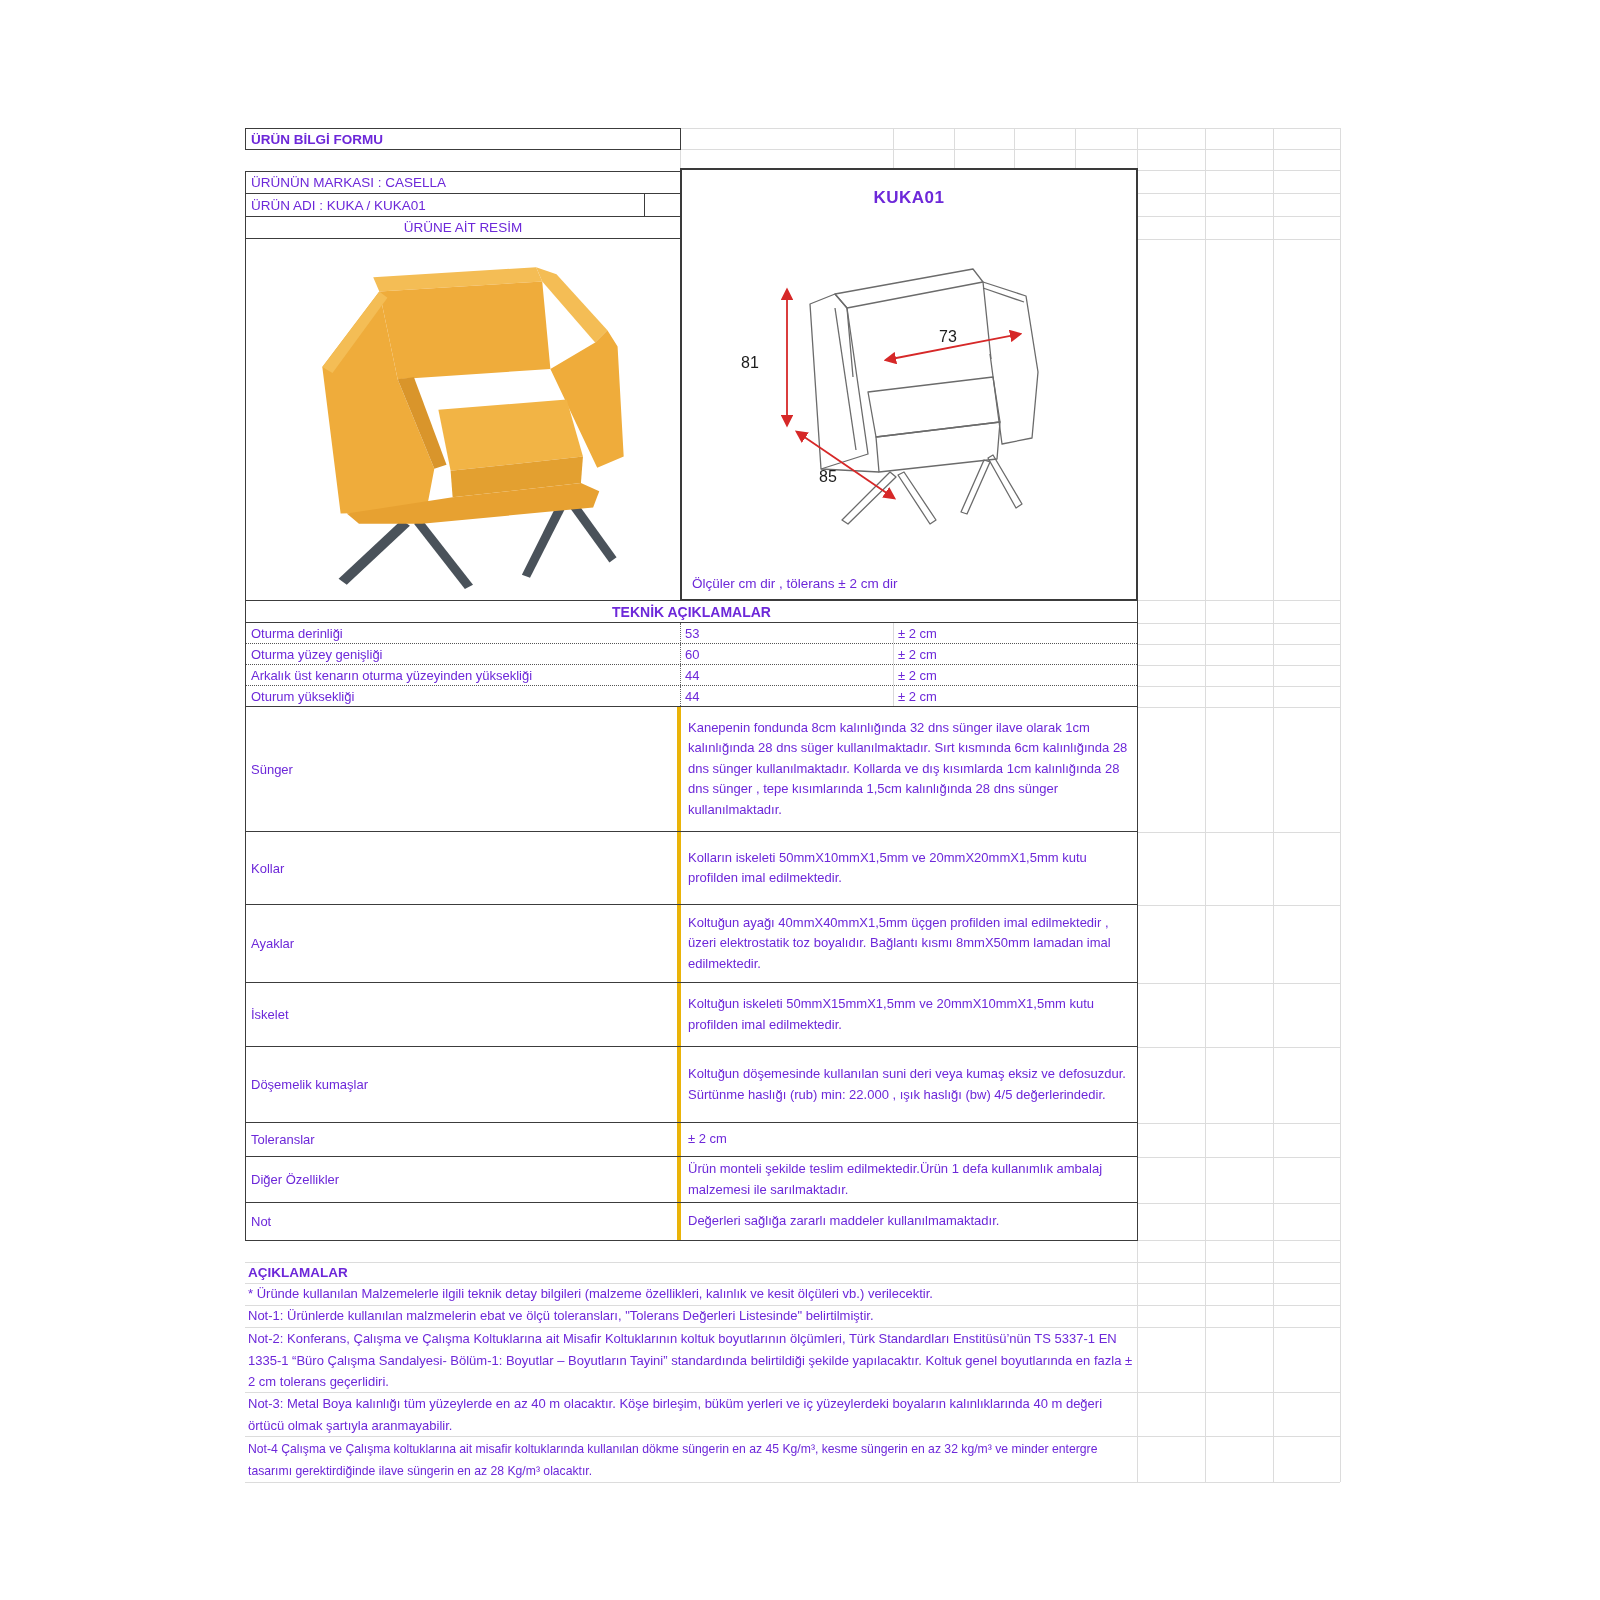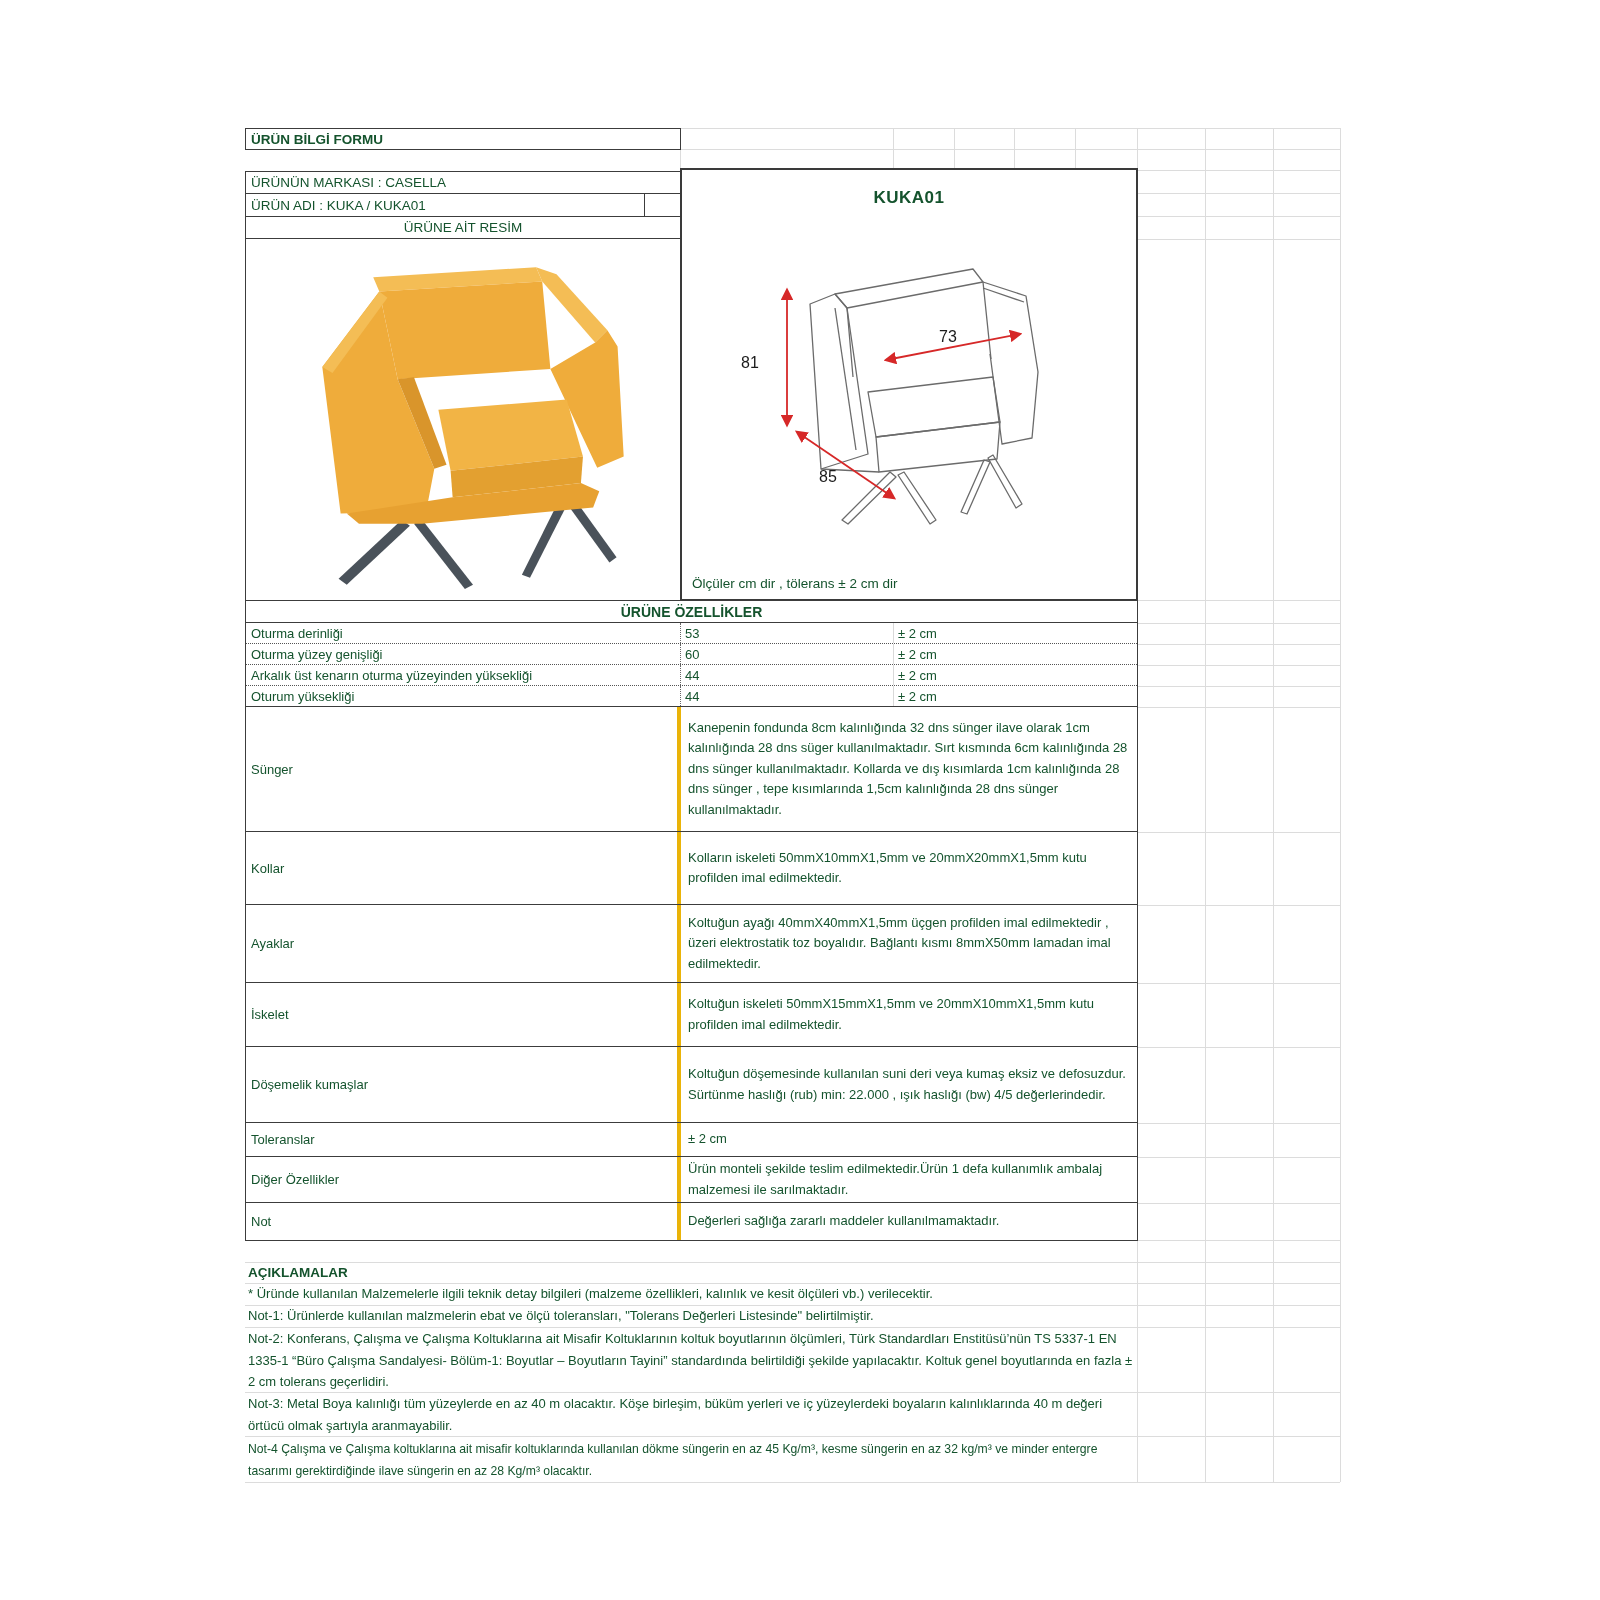--- a/index.html
+++ b/index.html
@@ -1,17 +1,17 @@
 <!DOCTYPE html>
 <html><head>
 <meta charset="utf-8">
 <style>
   html,body{margin:0;padding:0;background:#ffffff;}
   .page{position:relative;width:1600px;height:1600px;background:#ffffff;
-        font-family:"Liberation Sans",sans-serif;color:#14532d;overflow:hidden;}
+        font-family:"Liberation Sans",sans-serif;color:#6d28d9;overflow:hidden;}
   .abs{position:absolute;}
   svg{display:block;}
   .gridlayer{position:absolute;left:0;top:0;}
   .gridlayer line{stroke:#dcdcdc;stroke-width:1;}
   .cell{position:absolute;border:1px solid #3c3c3c;background:#fff;box-sizing:border-box;
         font-size:13.5px;display:flex;align-items:center;padding:0 5px;}
   .bold{font-weight:bold;}
   .center{justify-content:center;}
   .photo-area{position:absolute;left:245px;top:239px;width:436px;height:361px;
               border-left:1px solid #3c3c3c;box-sizing:border-box;}
@@ -157,21 +157,21 @@
         <line x1="107" y1="210" x2="204" y2="276" marker-start="url(#arr)" marker-end="url(#arr)"></line>
       </g>
       <text class="dim-label" x="60" y="146" text-anchor="middle">81</text>
       <text class="dim-label" x="258" y="120" text-anchor="middle">73</text>
       <text class="dim-label" x="138" y="260" text-anchor="middle">85</text>
     </svg>
     <div class="units-note">Ölçüler cm dir , tölerans ± 2 cm dir</div>
   </div>
 
   <div class="spec-table">
-    <div class="trow thead">ÜRÜNE ÖZELLİKLER</div>
+    <div class="trow thead">TEKNİK AÇIKLAMALAR</div>
 
     <div class="trow dim">
       <div class="c-label">Oturma derinliği</div>
       <div class="c-val">53</div>
       <div class="c-tol">± 2 cm</div>
     </div>
     <div class="trow dim">
       <div class="c-label">Oturma yüzey genişliği</div>
       <div class="c-val">60</div>
       <div class="c-tol">± 2 cm</div>

